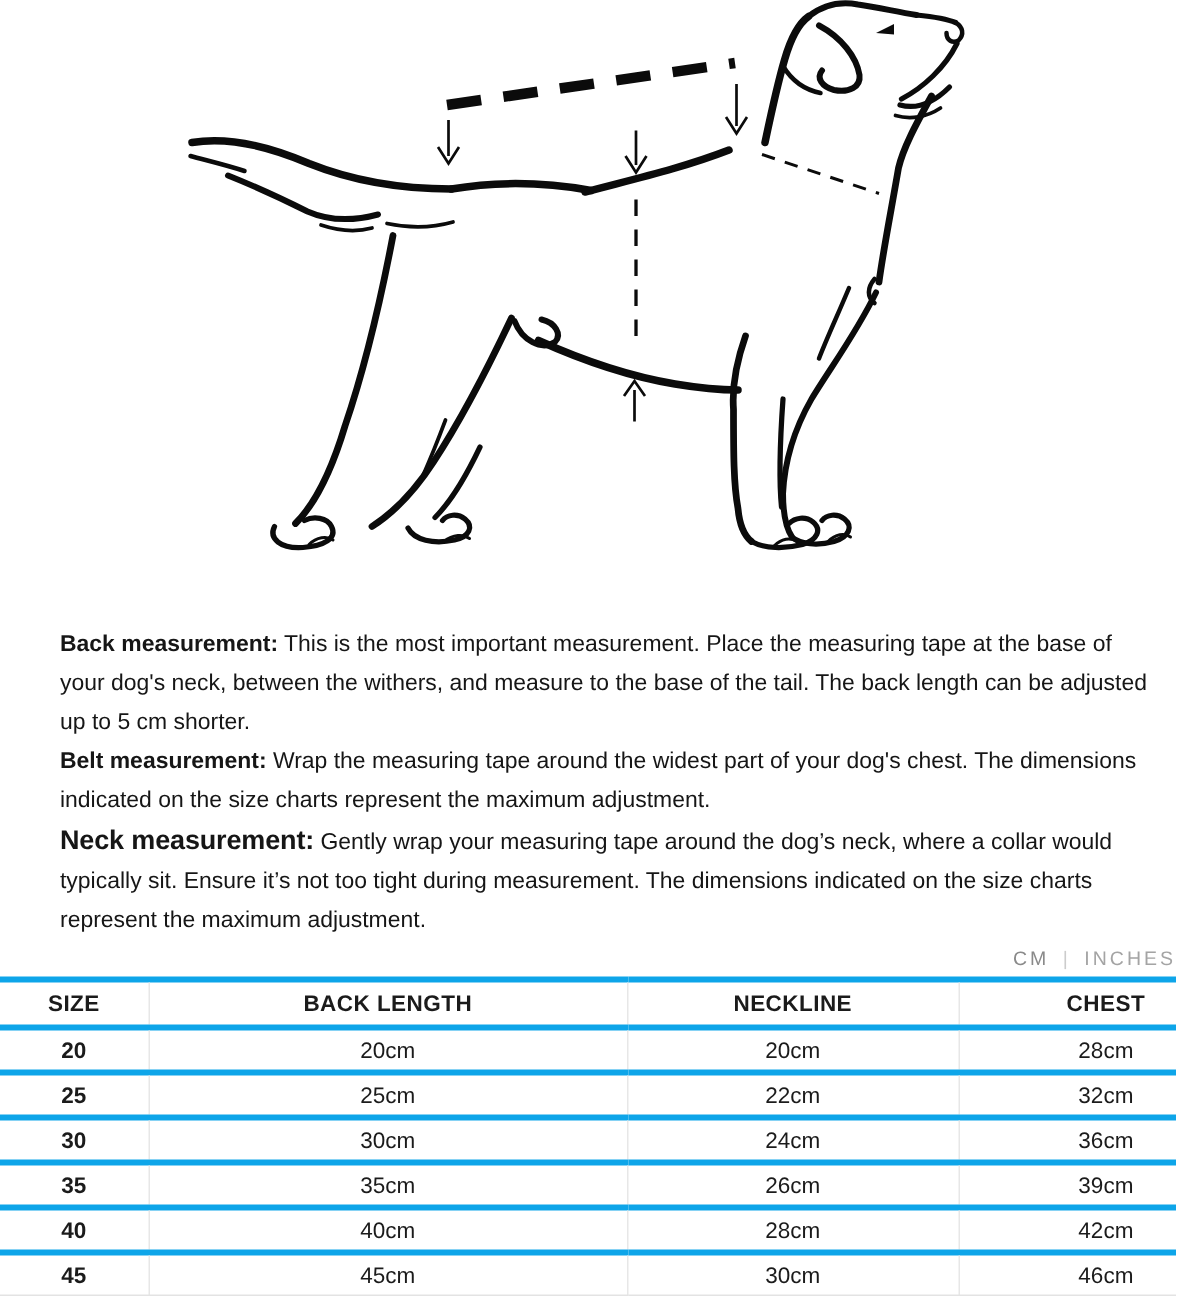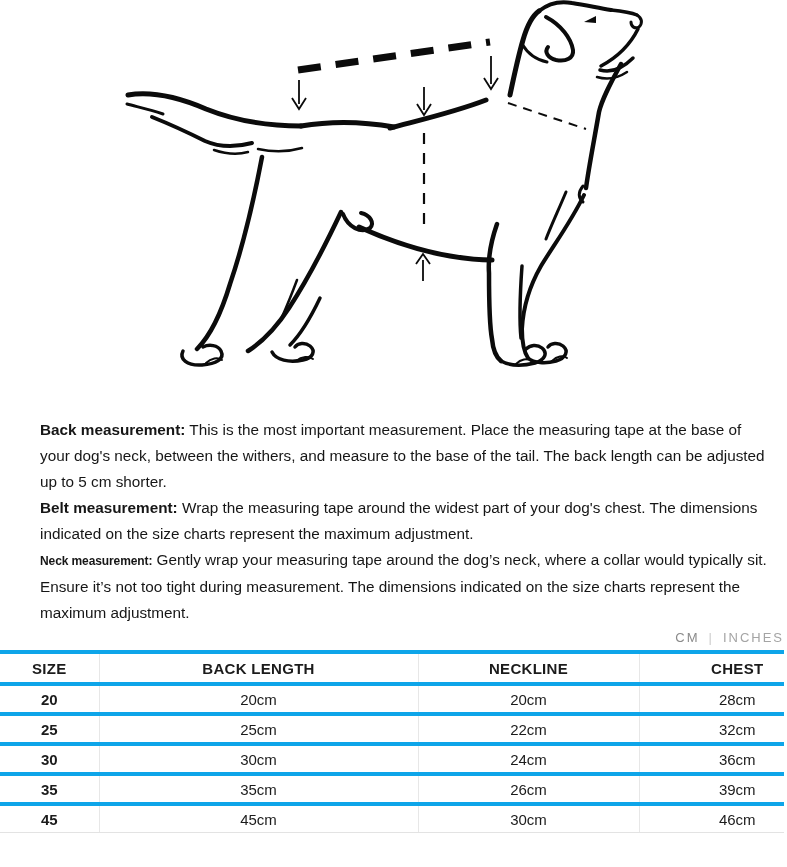--- a/index.html
+++ b/index.html
@@ -4,21 +4,21 @@
 <style>
   html,body{margin:0;padding:0;background:#ffffff;}
   .page{
     width:784px;height:867px;background:#ffffff;overflow:hidden;
     font-family:"Liberation Sans",sans-serif;color:#1b1b1b;position:relative;
   }
   .dog{display:block;}
   .copy{padding:10px 16px 0 40px;font-size:15.3px;line-height:26px;color:#161616;}
   .copy p{margin:0;}
   .lbl{font-weight:bold;}
-  .lbl-sm{font-weight:bold;font-size:12px;letter-spacing:-0.1px;}
+  .lbl-sm{font-weight:bold;font-size:18px;letter-spacing:-0.1px;}
   .units{text-align:right;margin-top:2px;height:19px;font-size:13px;letter-spacing:2px;line-height:19px;}
   .u-cm{color:#8a8a8a;cursor:pointer;margin-right:9px;}
   .u-sep{color:#cccccc;}
   .u-in{color:#a4a4a4;cursor:pointer;margin-left:9px;}
   table.size-table{
     width:787px;border-collapse:collapse;table-layout:fixed;margin-top:3px;
   }
   .size-table th,.size-table td{
     border-top:4px solid #0ea5e9;border-bottom:1px solid #e3e3e3;
     border-right:1px solid #e7e7e7;
@@ -150,20 +150,26 @@
         <td>24cm</td>
         <td>36cm</td>
       </tr>
       <tr>
         <td class="c-size">35</td>
         <td>35cm</td>
         <td>26cm</td>
         <td>39cm</td>
       </tr>
       <tr>
+        <td class="c-size">40</td>
+        <td>40cm</td>
+        <td>28cm</td>
+        <td>42cm</td>
+      </tr>
+      <tr>
         <td class="c-size">45</td>
         <td>45cm</td>
         <td>30cm</td>
         <td>46cm</td>
       </tr>
     </tbody>
   </table>
 
 </div>
 

